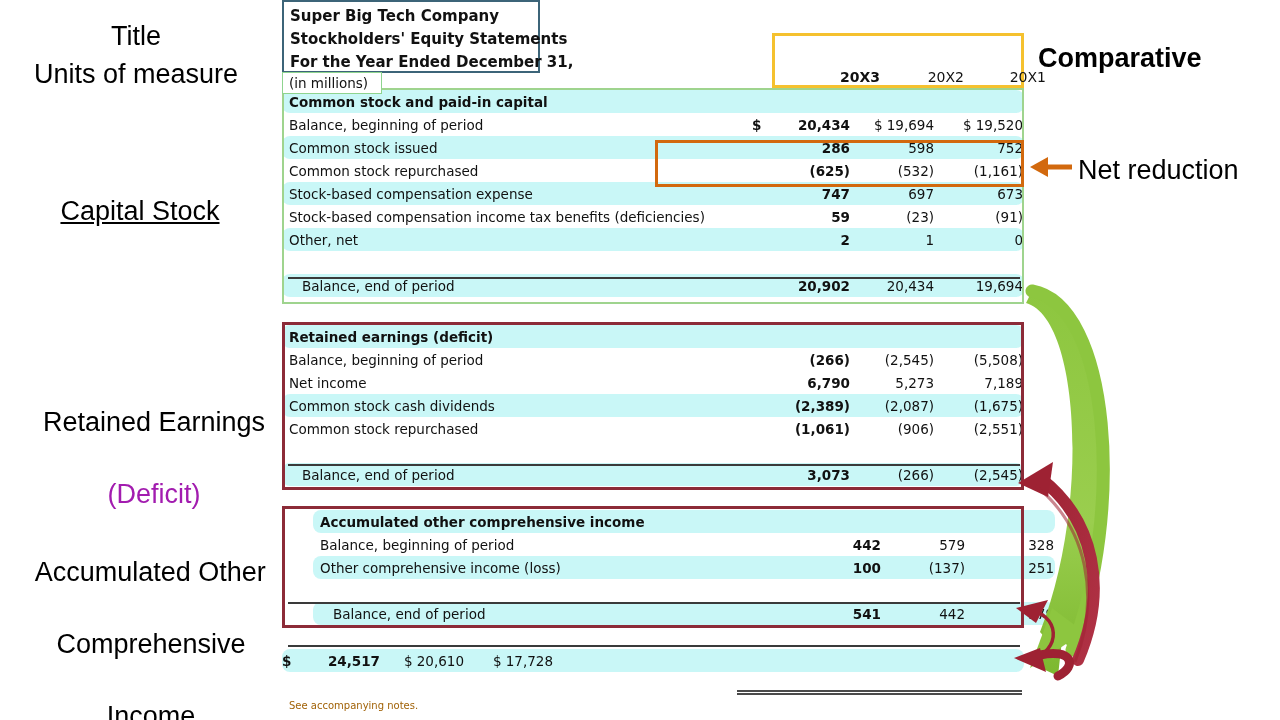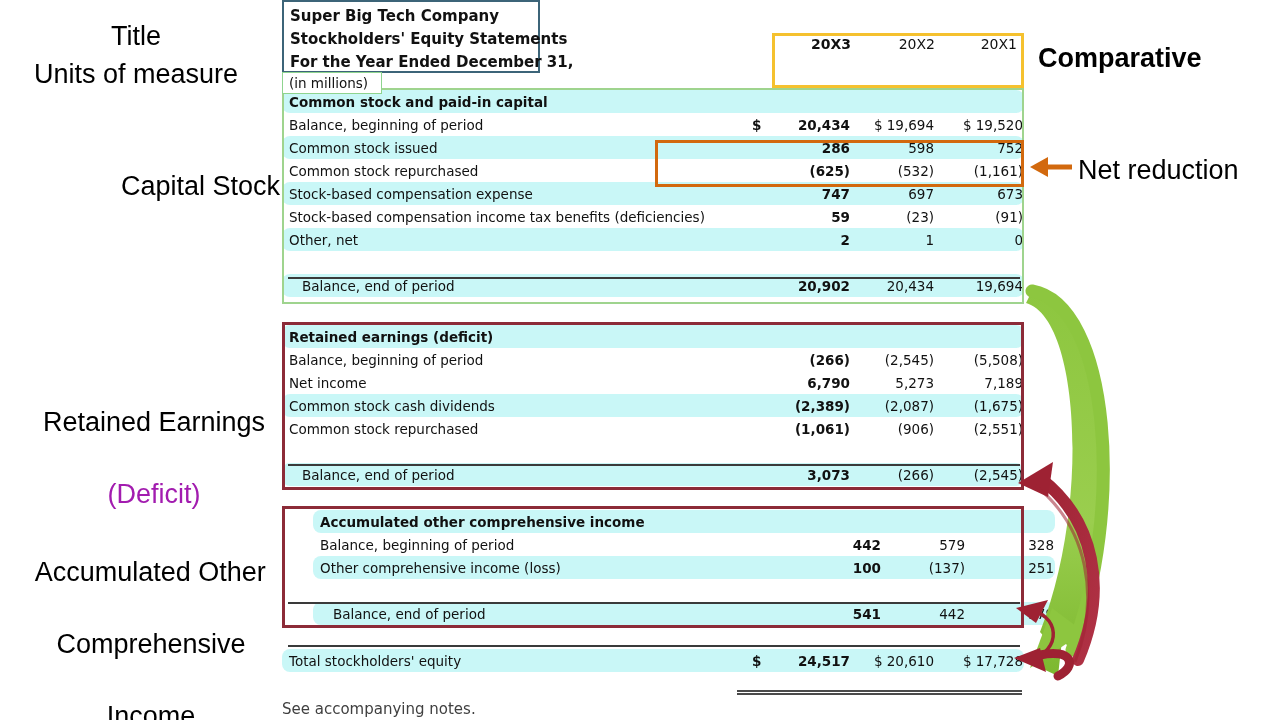--- a/index.html
+++ b/index.html
@@ -23,21 +23,21 @@
     font-family: "Liberation Sans", sans-serif;
     font-size: 27px;
     line-height: 36px;
     text-align: center;
     white-space: pre;
   }
   .annot .pink { color: #a21caf; }
 
   #annot-title      { left: 0px;  top: 18px;  width: 272px; text-align: center; }
   #annot-units      { left: 0px;  top: 56px;  width: 272px; text-align: center; }
-  #annot-capital    { left: 0px;  top: 168px; width: 280px; text-align: right; }
+  #annot-capital    { left: 0px;  top: 193px; width: 280px; text-align: center; text-decoration: underline; }
   #annot-retained   { left: 0px;  top: 368px; width: 278px; text-align: center; }
   #annot-aoci       { left: 0px;  top: 518px; width: 272px; text-align: center; line-height: 36px; }
   #annot-comparative{ left: 1038px; top: 40px; width: 235px; text-align: left; font-weight: bold; }
   #annot-netred     { left: 1078px; top: 152px; width: 200px; text-align: left; }
 
   
   #sheet {
     position: absolute;
     left: 282px; top: 0px;
     width: 742px; height: 720px;
@@ -81,21 +81,22 @@
     position: absolute;
     left: 490px; top: 33px;
     width: 252px; height: 55px;
     border: 3px solid #F5C12E;
     background: #ffffff;
     z-index: 3;
   }
   #years-inner {
     display: flex;
     width: 100%; height: 100%;
-    align-items: flex-start;
+    align-items: flex-end;
+    margin-left: 29px;
   }
   #years-inner .yr {
     font-family: "DejaVu Sans", sans-serif;
     font-size: 14px;
     color: #111111;
     text-align: right;
   }
   #years-inner .yr.y1 { flex: 0 0 88px; font-weight: bold; padding-right: 12px; }
   #years-inner .yr.y2 { flex: 0 0 82px; padding-right: 10px; }
   #years-inner .yr.y3 { flex: 0 0 80px; padding-right: 8px; }
@@ -153,24 +154,24 @@
   
   #dbl-under {
     position: absolute;
     left: 455px; top: 690px; width: 285px; height: 5px;
     border-top: 2px solid #4A4A4A;
     border-bottom: 2px solid #4A4A4A;
   }
 
   #notes {
     position: absolute;
-    left: 0; top: 700px;
+    left: 7px; top: 700px;
     font-family: "DejaVu Sans", sans-serif;
-    font-size: 15px;
-    color: #404040;
+    font-size: 10px;
+    color: #a16207;
     white-space: nowrap;
   }
 
   
   #arrows {
     position: absolute;
     left: 0; top: 0; width: 1280px; height: 720px;
     pointer-events: none;
     z-index: 6;
   }
@@ -373,21 +374,20 @@
         <div class="c1">541</div>
         <div class="c2">442</div>
         <div class="c3">579</div>
       </div>
     </div>
     <div class="rule-top" style="left:6px; top:602px; width:732px;"></div>
 
     <div class="rule-top" style="left:6px; top:645px; width:732px;"></div>
     <div class="tbl" style="top:649px;">
       <div class="row cyan">
-        <div class="lbl">Total stockholders' equity</div>
         <div class="cur">$</div>
         <div class="c1">24,517</div>
         <div class="c2">$ 20,610</div>
         <div class="c3">$ 17,728</div>
       </div>
     </div>
     <div id="dbl-under"></div>
 
     <div id="notes">See accompanying notes.</div>
 

